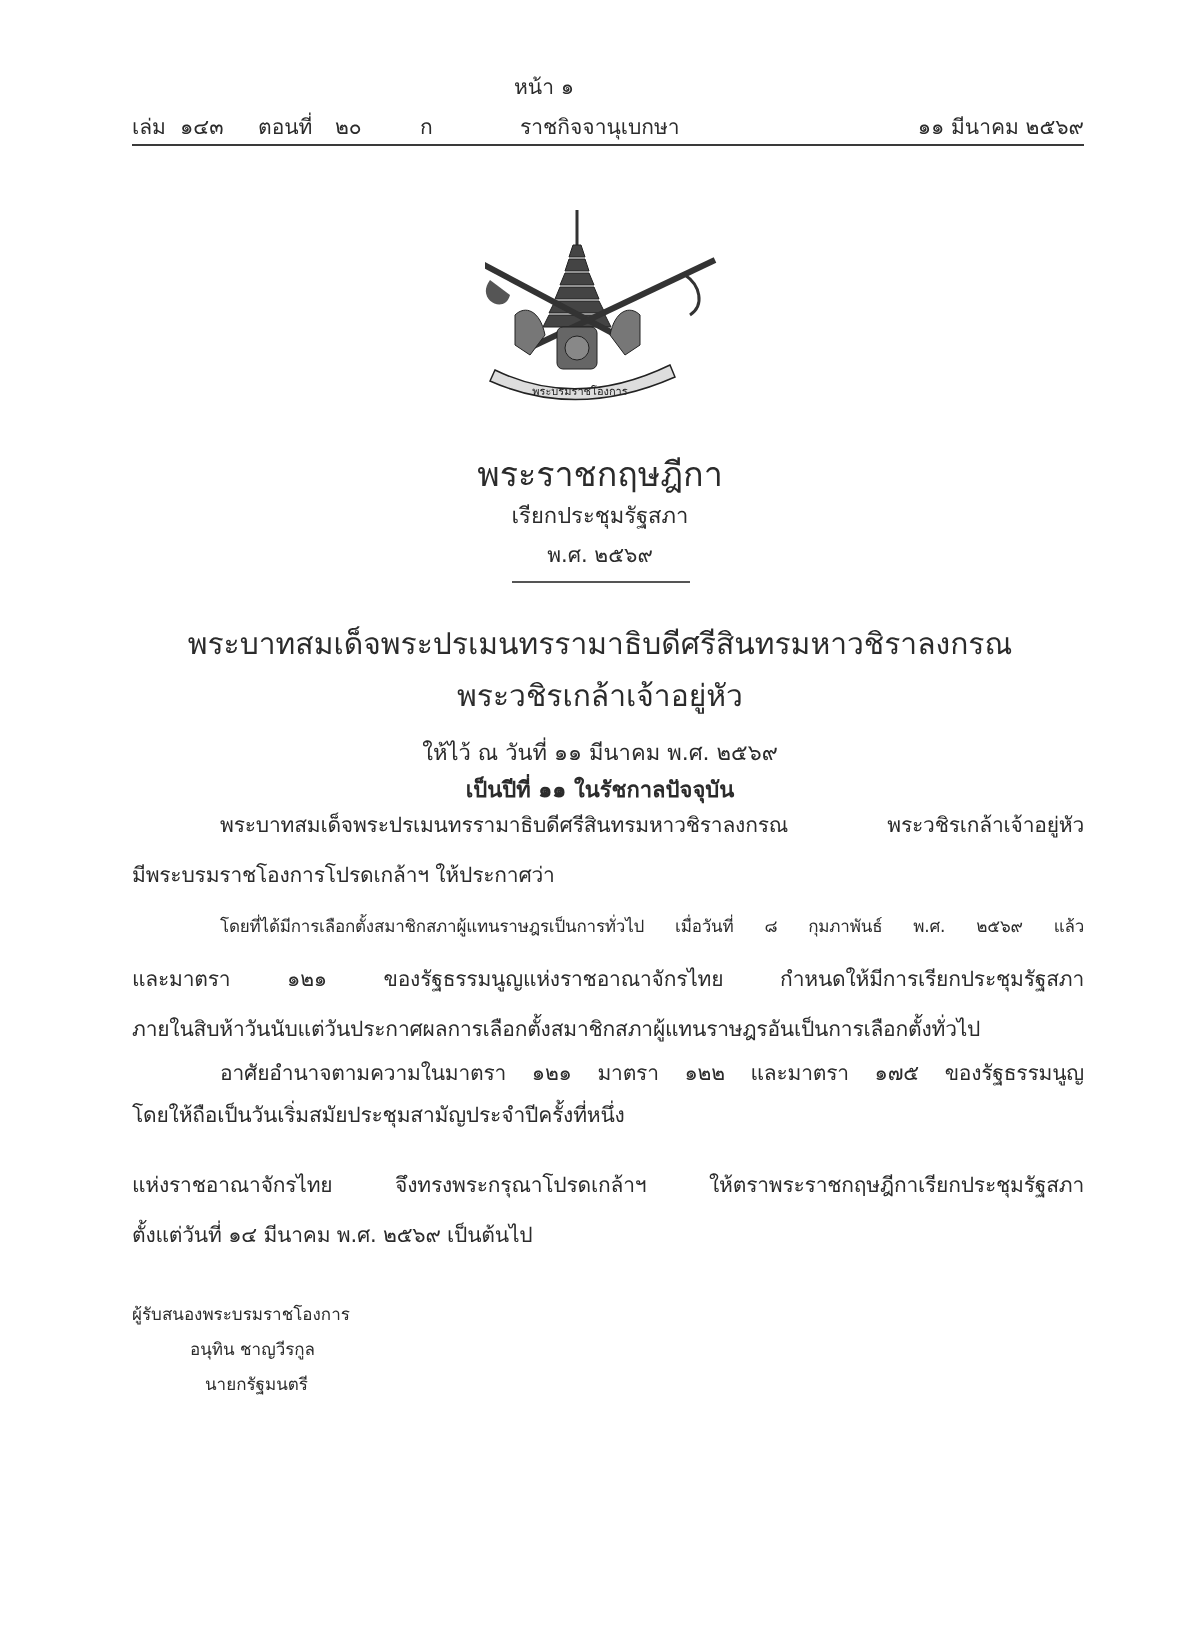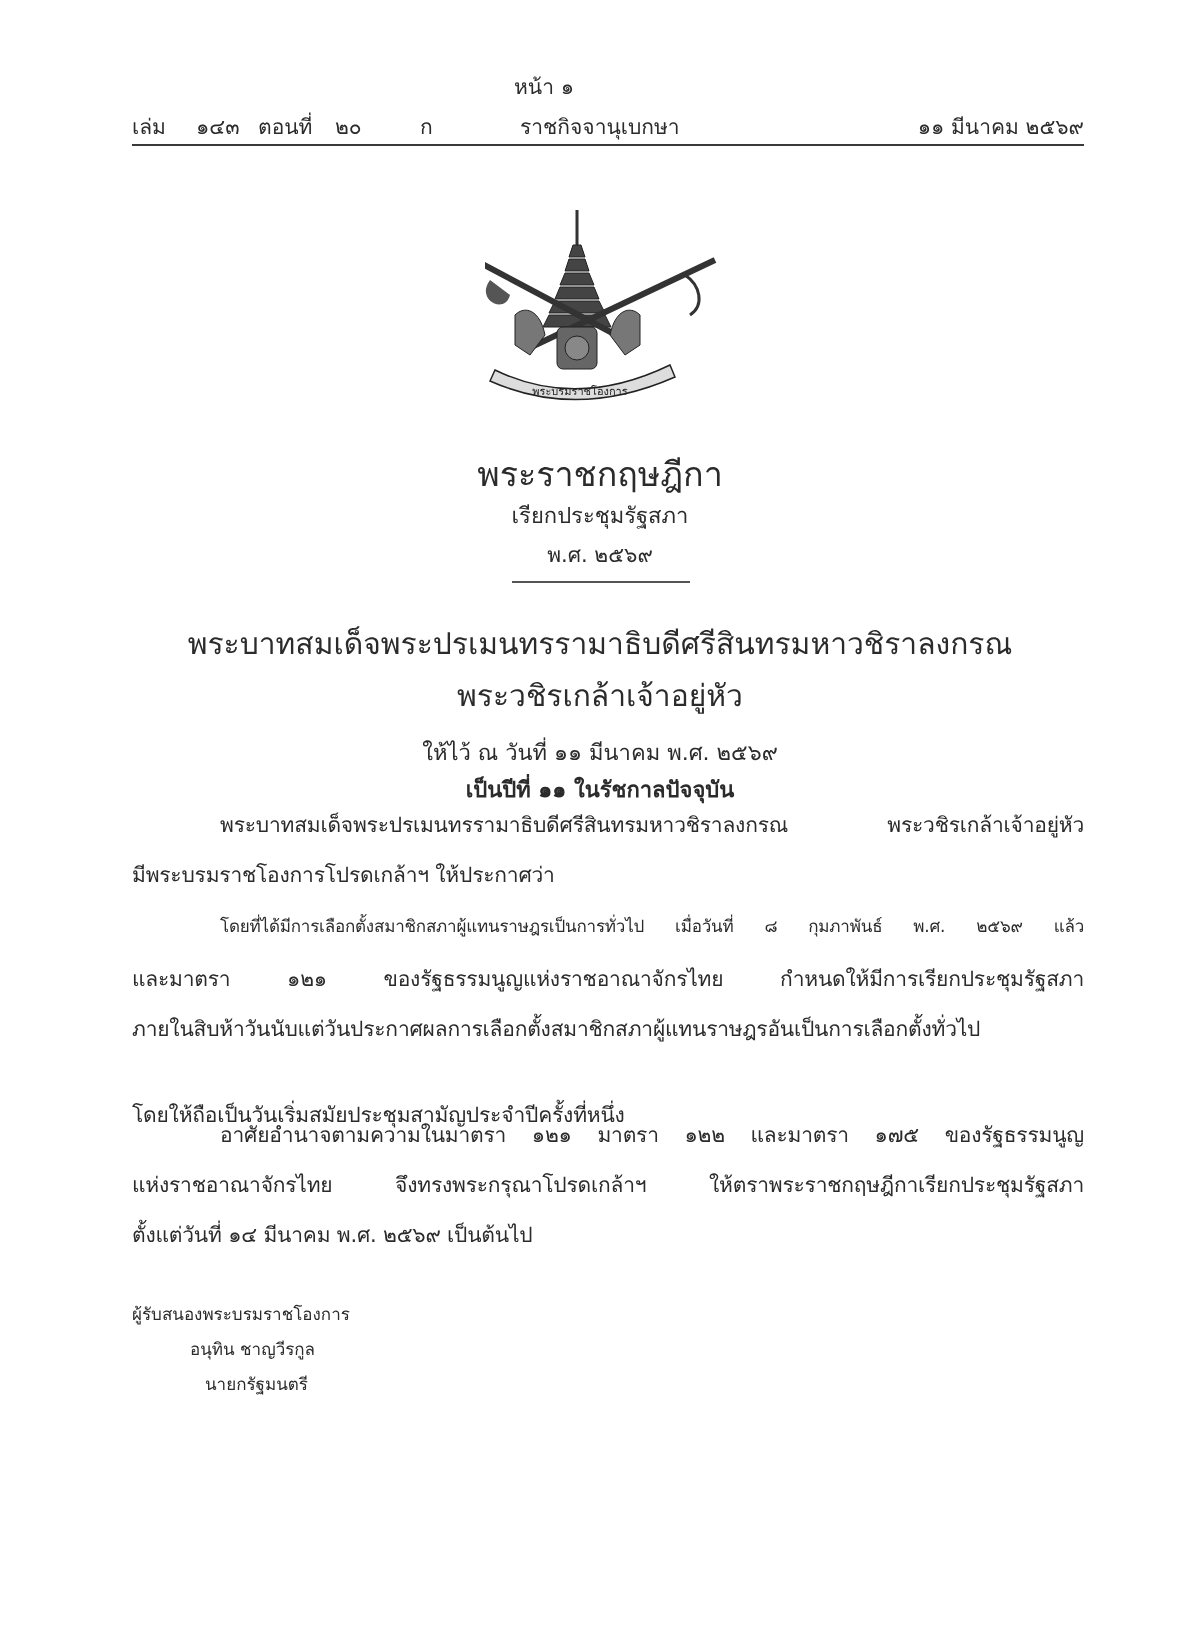--- a/index.html
+++ b/index.html
@@ -26,21 +26,21 @@
   .indent { left: 220px; width: 864px; }
   .justify { text-align: justify; text-align-last: justify; }
   .sig { font-size: 17px; }
 </style>
 </head>
 <body>
 
 <div class="abs page-num">หน้า ๑</div>
 
 <div class="abs hdr" style="left:132px;">เล่ม</div>
-<div class="abs hdr" style="left:196px;text-align:center;">๑๔๓</div>
+<div class="abs hdr" style="left:180px;text-align:center;">๑๔๓</div>
 <div class="abs hdr" style="left:258px;">ตอนที่</div>
 <div class="abs hdr" style="left:335px;">๒๐</div>
 <div class="abs hdr" style="left:420px;">ก</div>
 <div class="abs hdr" style="left:520px;">ราชกิจจานุเบกษา</div>
 <div class="abs hdr" style="right:116px; text-align:right;">๑๑ มีนาคม ๒๕๖๙</div>
 <div class="abs hdr-rule"></div>
 
 <div class="abs emblem">
   <svg width="240" height="200" viewBox="0 0 240 200">
 
@@ -83,19 +83,19 @@
 <div class="abs center given2">เป็นปีที่ ๑๑ ในรัชกาลปัจจุบัน</div>
 
 <div class="abs para indent justify" style="top:808px;">พระบาทสมเด็จพระปรเมนทรรามาธิบดีศรีสินทรมหาวชิราลงกรณ  พระวชิรเกล้าเจ้าอยู่หัว</div>
 <div class="abs para" style="top:858px;">มีพระบรมราชโองการโปรดเกล้าฯ  ให้ประกาศว่า</div>
 
 <div class="abs para indent justify" style="top:912px; font-size:17px;">โดยที่ได้มีการเลือกตั้งสมาชิกสภาผู้แทนราษฎรเป็นการทั่วไป เมื่อวันที่ ๘ กุมภาพันธ์ พ.ศ. ๒๕๖๙ แล้ว</div>
 <div class="abs para justify" style="top:962px;">และมาตรา ๑๒๑ ของรัฐธรรมนูญแห่งราชอาณาจักรไทย กำหนดให้มีการเรียกประชุมรัฐสภา</div>
 <div class="abs para justify" style="top:1012px;">ภายในสิบห้าวันนับแต่วันประกาศผลการเลือกตั้งสมาชิกสภาผู้แทนราษฎรอันเป็นการเลือกตั้งทั่วไป</div>
 <div class="abs para" style="top:1078px;margin-top:20px;">โดยให้ถือเป็นวันเริ่มสมัยประชุมสามัญประจำปีครั้งที่หนึ่ง</div>
 
-<div class="abs para indent justify" style="top:1118px;">อาศัยอำนาจตามความในมาตรา ๑๒๑ มาตรา ๑๒๒ และมาตรา ๑๗๕ ของรัฐธรรมนูญ</div>
+<div class="abs para indent justify" style="top:1056px;">อาศัยอำนาจตามความในมาตรา ๑๒๑ มาตรา ๑๒๒ และมาตรา ๑๗๕ ของรัฐธรรมนูญ</div>
 <div class="abs para justify" style="top:1168px;">แห่งราชอาณาจักรไทย จึงทรงพระกรุณาโปรดเกล้าฯ ให้ตราพระราชกฤษฎีกาเรียกประชุมรัฐสภา</div>
 <div class="abs para" style="top:1218px;">ตั้งแต่วันที่ ๑๔ มีนาคม พ.ศ. ๒๕๖๙ เป็นต้นไป</div>
 
 <div class="abs sig" style="left:132px; top:1300px;">ผู้รับสนองพระบรมราชโองการ</div>
 <div class="abs sig" style="left:190px; top:1335px;text-align:center;">อนุทิน  ชาญวีรกูล</div>
 <div class="abs sig" style="left:205px; top:1370px;">นายกรัฐมนตรี</div>
 
 </body></html>

